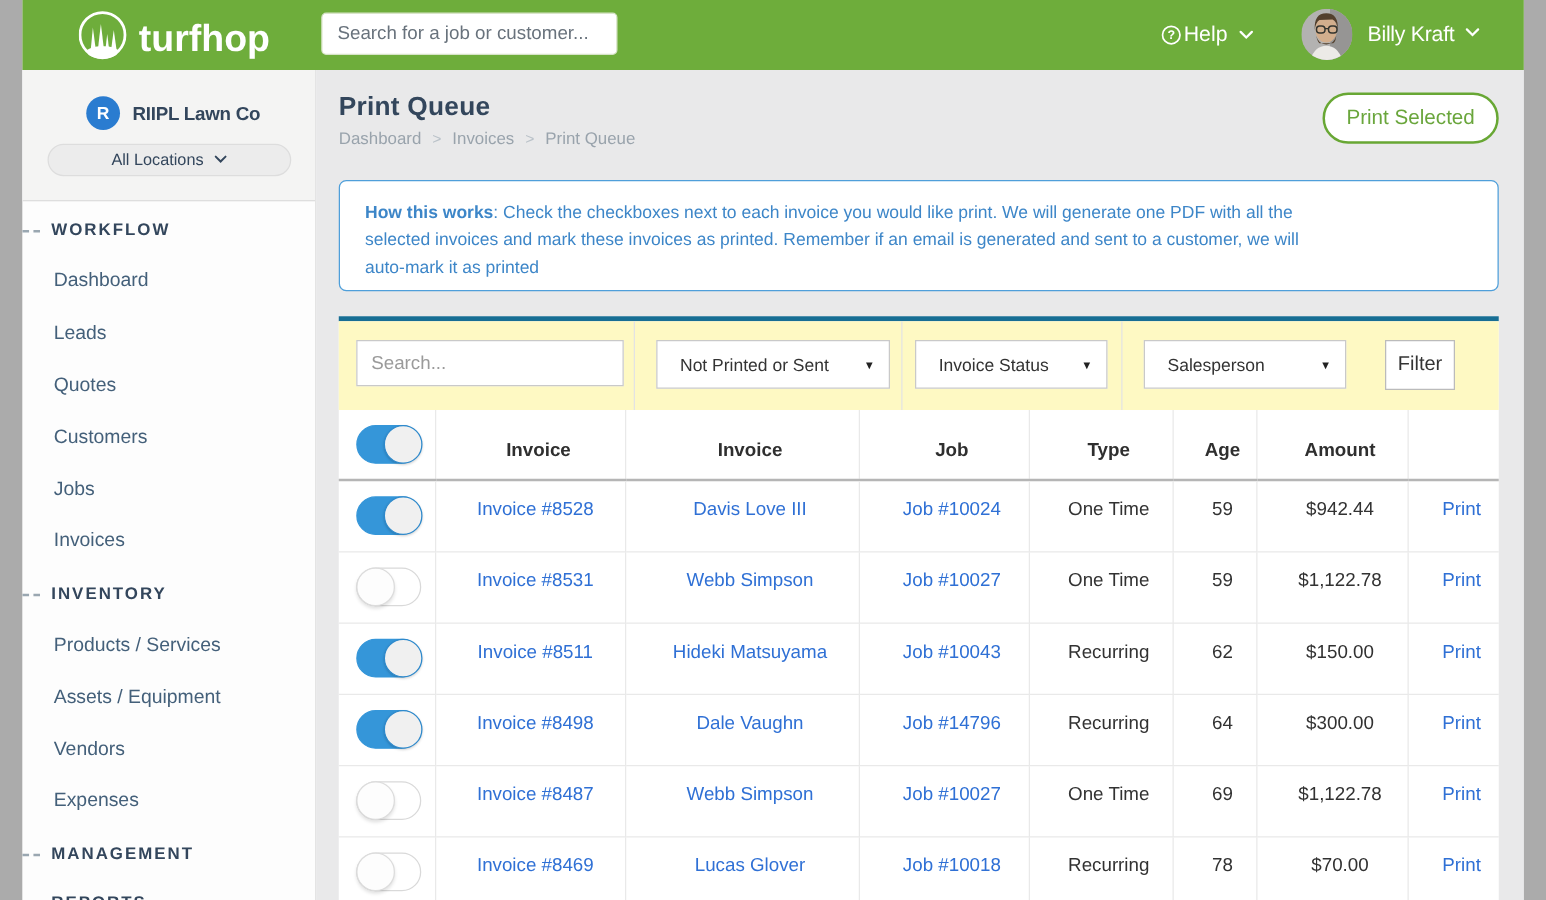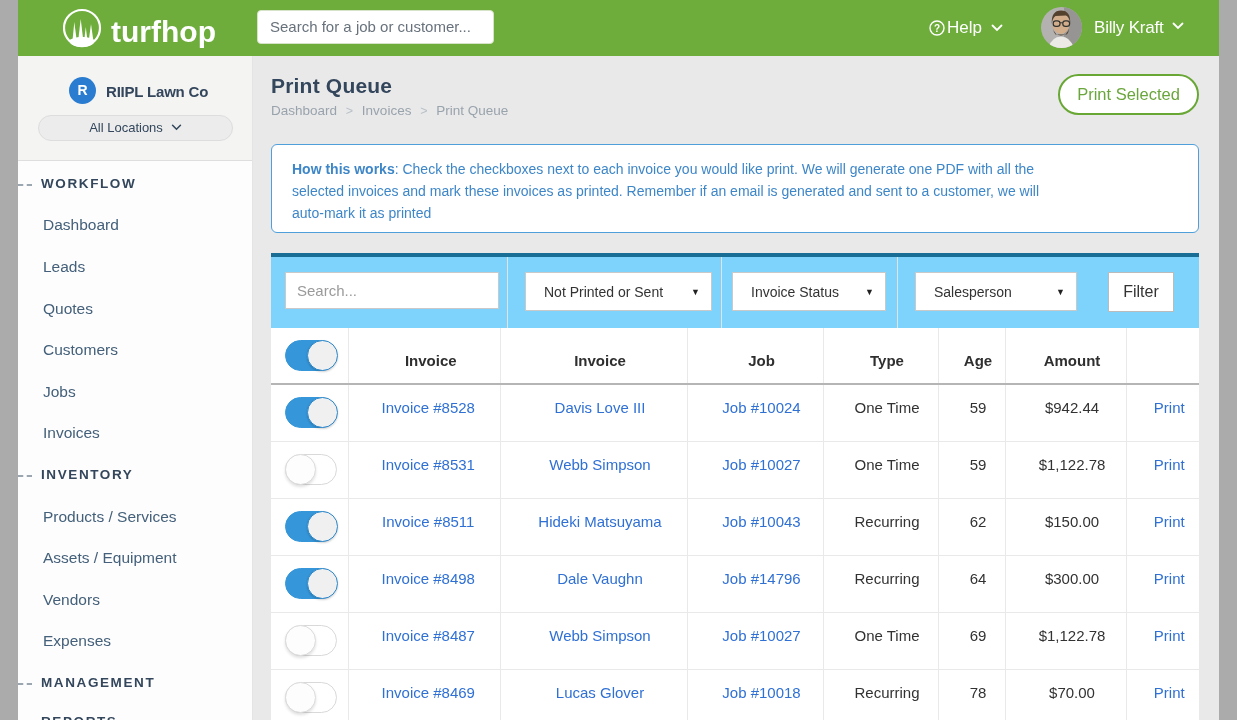--- a/index.html
+++ b/index.html
@@ -42,29 +42,29 @@
   h1 { position:absolute; left:17px; top:18px; font-size:21px; color:#33465c; letter-spacing:0.2px; }
   .crumbs { position:absolute; left:17px; top:46.5px; font-size:13.5px; color:#99a3ac; }
   .crumbs .sep { color:#b9c1c8; margin:0 5px; font-size:12.5px; }
   .btn-print-sel { position:absolute; left:804px; top:18px; width:141px; height:41px; border:2px solid #68a734;
      border-radius:20.5px; background:#fff; color:#6aa63c; font-size:16.5px; text-align:center; line-height:37px; }
   .infobox { position:absolute; left:17px; top:88px; width:928px; height:89px; background:#fff;
      border:1px solid #4f9fda; border-radius:6px; padding:13px 20px; font-size:14px; line-height:22px; color:#3d86c8; }
   .infobox b { font-weight:bold; }
 
   .panel { position:absolute; left:17px; top:197px; width:928px; border-top:4px solid #186e94; background:#fff; }
-  .filterbar { position:relative; height:71px; background:#7dd3fc;text-decoration:underline; }
+  .filterbar { position:relative; height:71px; background:#fef9c3;text-decoration:underline; }
   .fdiv { position:absolute; top:0; bottom:0; width:1px; background:#e3e3e3; }
   .fsearch { position:absolute; left:14px; top:15px; width:214px; height:37px; background:#fff; border:1px solid #c9c9c9;
      font-size:15px; color:#999; padding-left:11px; font-family:"Liberation Sans", sans-serif; border-radius:0; }
   .fsearch::placeholder { color:#9a9a9a; }
   .fsel { position:absolute; top:15px; height:39px; background:#fff; border:1px solid #c9c9c9; font-size:14px; color:#333;
      display:flex; align-items:center; padding-left:18px; }
   .fsel .arr { position:absolute; right:11px; top:14px; font-size:9px; color:#222; }
-  .btn-filter { position:absolute; left:837px; top:15px; width:66px; height:40px; background:#fff; border:1px solid #bbb;
+  .btn-filter { position:absolute; left:837px; top:15px; width:56px; height:40px; background:#fff; border:1px solid #bbb;
      font-size:16px; color:#333; text-align:center; line-height:38px; }
 
   table { border-collapse:collapse; width:928px; table-layout:fixed; font-size:15px; }
   col.c0{width:77.5px} col.c1{width:151.5px} col.c2{width:187px} col.c3{width:136px}
   col.c4{width:115px} col.c5{width:67px} col.c6{width:121px} col.c7{width:73px}
   th, td { border-right:1px solid #e9e9e9; border-bottom:1px solid #e9e9e9; height:56px; padding:0 0 0 13px;
      text-align:center; vertical-align:middle; font-weight:normal; color:#323232; }
   th:last-child, td:last-child { border-right:none; }
   th { font-weight:bold; border-bottom:2px solid #b5b5b5; color:#2f2f2f; padding-top:9px; }
   th:first-child { padding-top:0; }

